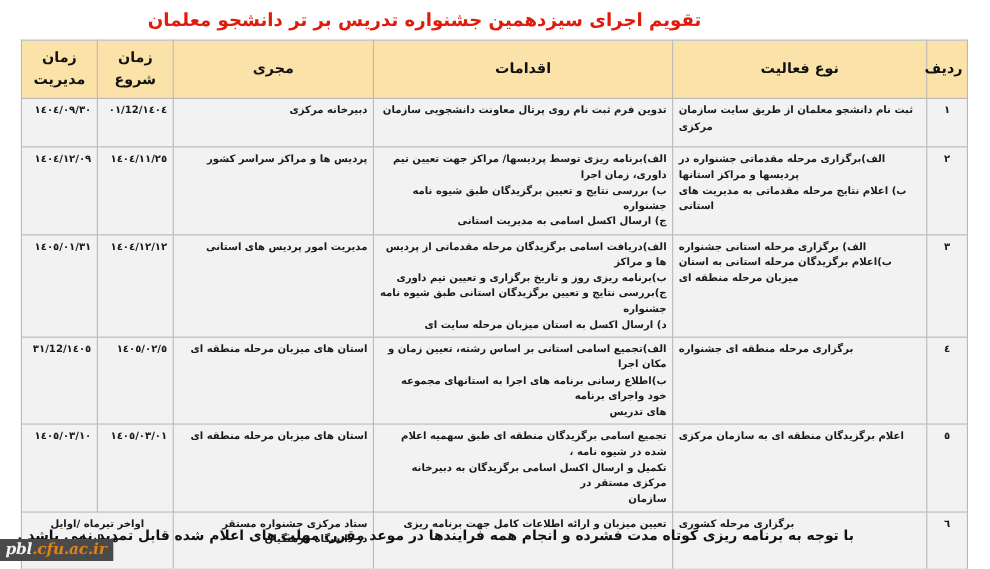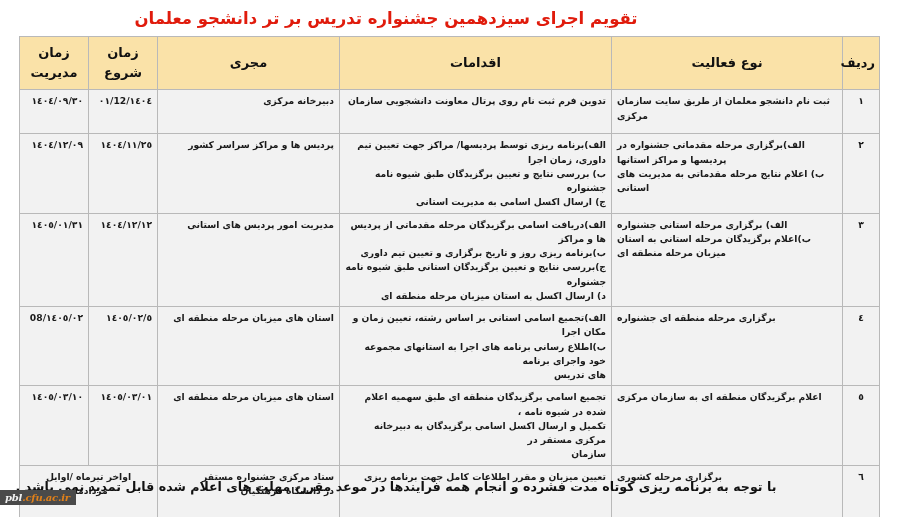--- a/index.html
+++ b/index.html
@@ -148,21 +148,21 @@
   
   .watermark {
     position: absolute;
     left: 0px;
     top: 490px;
     background: #4a4a4a;
     color: #ffffff;
     font-family: "DejaVu Serif", "Liberation Serif", serif;
     font-style: italic;
     font-weight: bold;
-    font-size: 10px;
+    font-size: 14px;
     padding: 2px 6px 2px 5px;
     direction: ltr;
     letter-spacing: -0.2px;
   }
   .watermark .wm-a { color: #f0f0f0; }
   .watermark .wm-b { color: #e0801a; }
 </style>
 </head>
 <body>
 
@@ -238,21 +238,21 @@
           <td class="c-num-cell">٣</td>
           <td class="c-type-cell">
             <span class="ln">الف) برگزاری مرحله استانی جشنواره</span>
             <span class="ln">ب)اعلام برگزیدگان مرحله استانی به استان</span>
             <span class="ln">میزبان مرحله منطقه ای</span>
           </td>
           <td class="c-act-cell">
             <span class="ln">الف)دریافت اسامی برگزیدگان مرحله مقدماتی از پردیس ها و مراکز</span>
             <span class="ln">ب)برنامه ریزی روز و تاریخ برگزاری و تعیین تیم داوری</span>
             <span class="ln">ج)بررسی نتایج و تعیین برگزیدگان استانی طبق شیوه نامه جشنواره</span>
-            <span class="ln">د) ارسال اکسل به استان میزبان مرحله منطقه ای</span>
+            <span class="ln">د) ارسال اکسل به استان میزبان مرحله سایت ای</span>
           </td>
           <td class="c-exec-cell">
             <span class="ln">مدیریت امور پردیس های استانی</span>
           </td>
           <td class="c-date-cell">١٤٠٤/١٢/١٢</td>
           <td class="c-date-cell">١٤٠٥/٠١/٣١</td>
         </tr>
 
         <tr class="r4">
           <td class="c-num-cell">٤</td>
@@ -261,21 +261,21 @@
           </td>
           <td class="c-act-cell">
             <span class="ln">الف)تجمیع اسامی استانی بر اساس رشته، تعیین زمان و مکان اجرا</span>
             <span class="ln">ب)اطلاع رسانی برنامه های اجرا به استانهای مجموعه خود واجرای برنامه</span>
             <span class="ln">های تدریس</span>
           </td>
           <td class="c-exec-cell">
             <span class="ln">استان های میزبان مرحله منطقه ای</span>
           </td>
           <td class="c-date-cell">١٤٠٥/٠٢/٥</td>
-          <td class="c-date-cell">١٤٠٥/٠٢/08</td>
+          <td class="c-date-cell">١٤٠٥/12/٣١</td>
         </tr>
 
         <tr class="r5">
           <td class="c-num-cell">٥</td>
           <td class="c-type-cell">
             <span class="ln">اعلام برگزیدگان منطقه ای به سازمان مرکزی</span>
           </td>
           <td class="c-act-cell">
             <span class="ln">تجمیع اسامی برگزیدگان منطقه ای طبق سهمیه اعلام شده در شیوه نامه ،</span>
             <span class="ln">تکمیل و ارسال اکسل اسامی برگزیدگان به دبیرخانه مرکزی مستقر در</span>
@@ -287,21 +287,21 @@
           <td class="c-date-cell">١٤٠٥/٠٣/٠١</td>
           <td class="c-date-cell">١٤٠٥/٠٣/١٠</td>
         </tr>
 
         <tr class="r6">
           <td class="c-num-cell">٦</td>
           <td class="c-type-cell">
             <span class="ln">برگزاری مرحله کشوری</span>
           </td>
           <td class="c-act-cell">
-            <span class="ln">تعیین میزبان و مقرر اطلاعات کامل جهت برنامه ریزی</span>
+            <span class="ln">تعیین میزبان و ارائه اطلاعات کامل جهت برنامه ریزی</span>
           </td>
           <td class="c-exec-cell">
             <span class="ln">ستاد مرکزی جشنواره مستقر</span>
             <span class="ln">در دانشگاه فرهنگیان</span>
           </td>
           <td class="c-date-merged" colspan="2">
             <span class="ln">اواخر تیرماه /اوایل</span>
             <span class="ln">مردادماه</span>
           </td>
         </tr>

